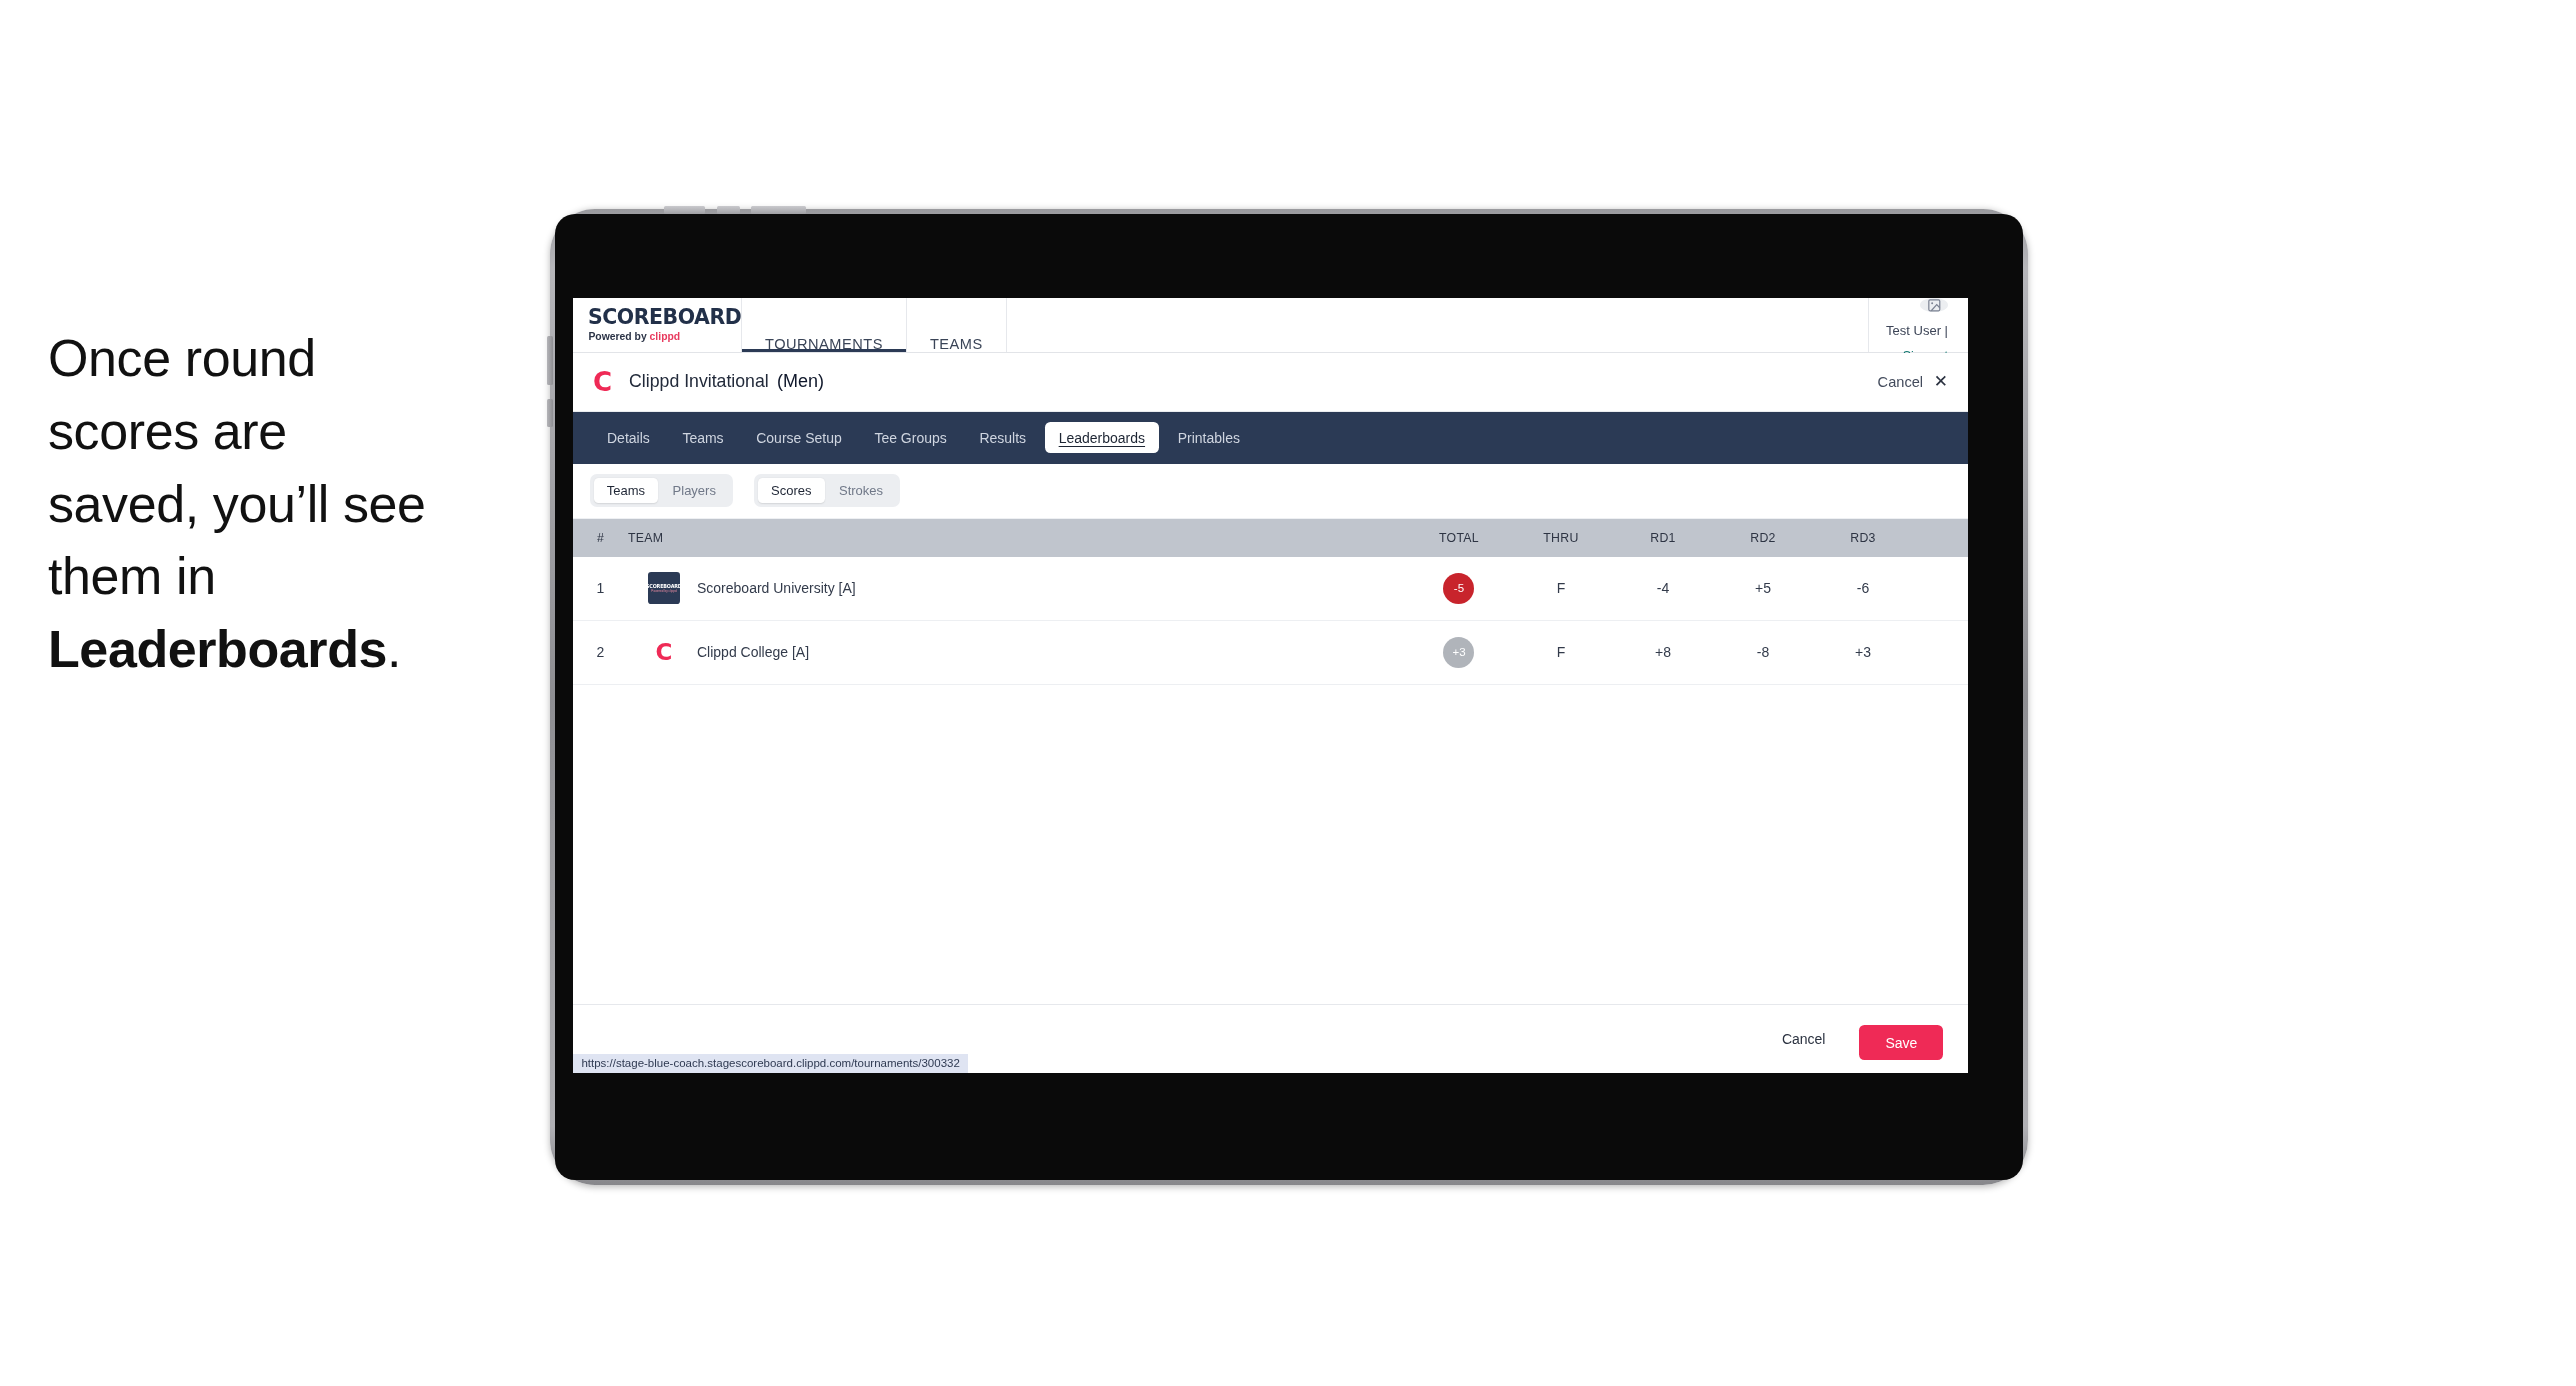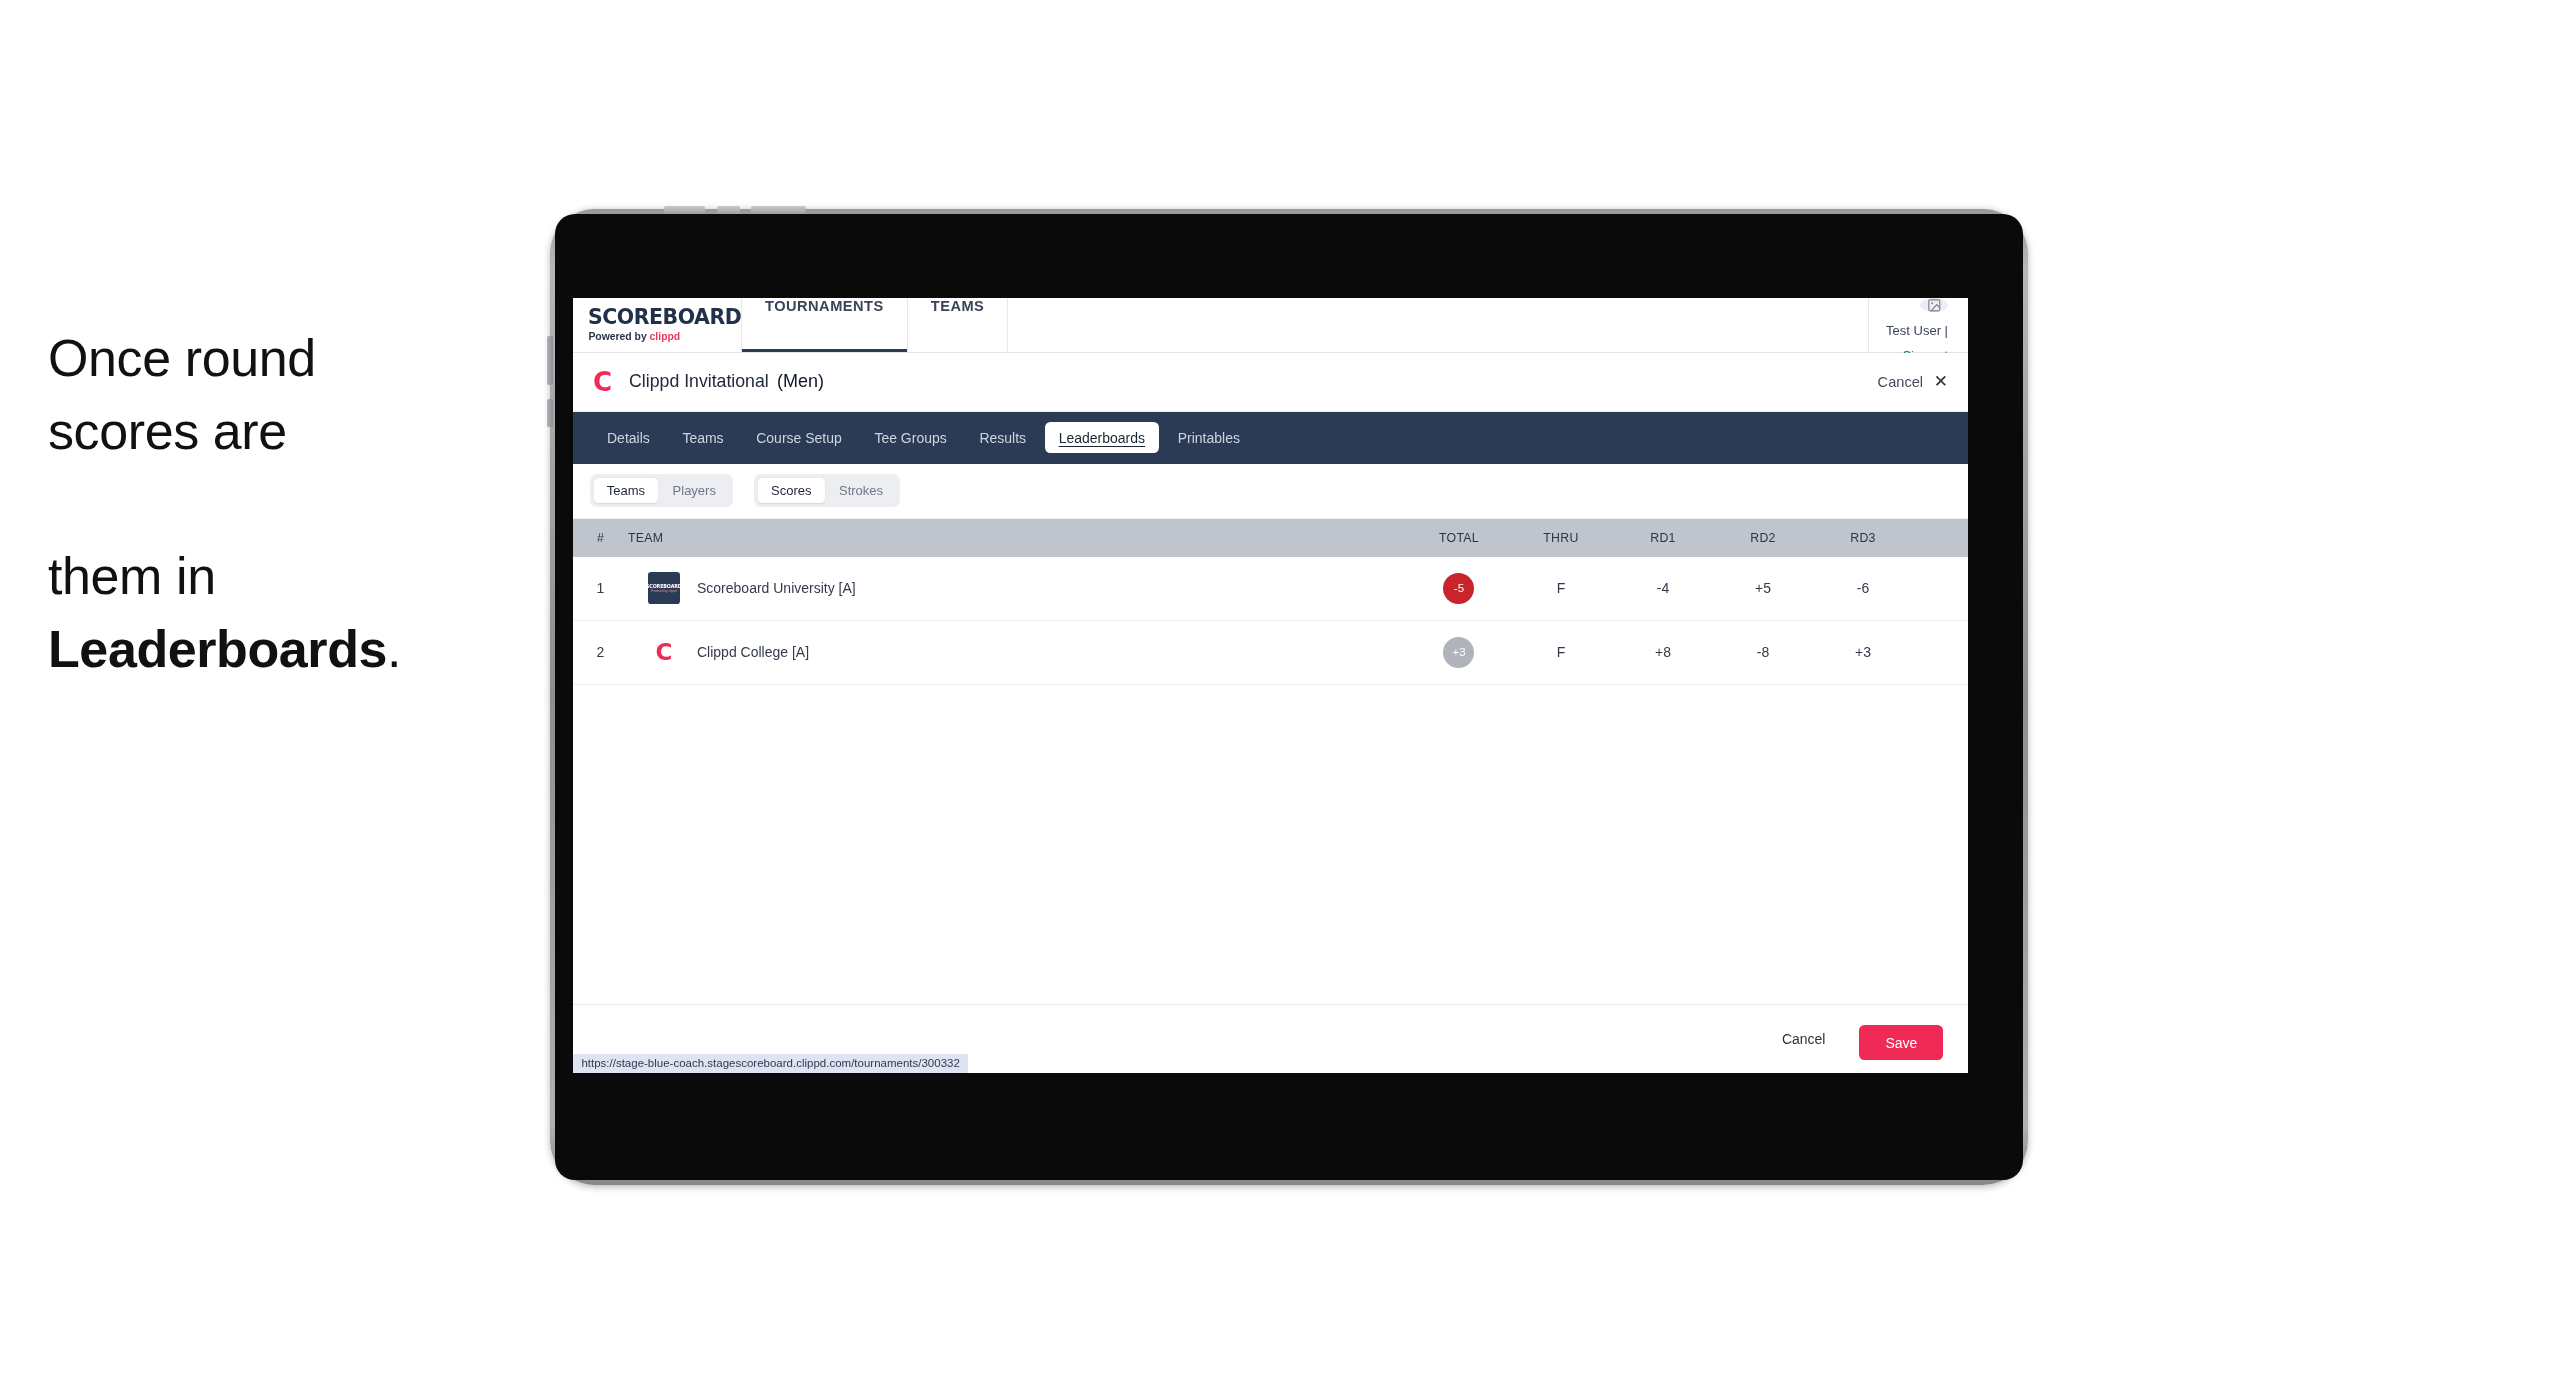--- a/index.html
+++ b/index.html
@@ -138,30 +138,29 @@
     font-size: 10.4px;
     color: #2c3447;
     font-weight: 600;
     line-height: 1;
   }
   .brand-sub .accent { color: #e8republic; }
   .brand-sub .accent { color: #e83a5e; font-weight: 700; }
 
   .toptab {
     display: flex;
-    align-items: flex-start;
+    align-items: flex-end;
     padding: 0 23px;
     font-size: 14.6px;
     letter-spacing: 0.5px;
     color: #3a4457;
     border-right: 0.8px solid #e6e8ec;
     cursor: pointer;
     position: relative;
     white-space: nowrap;
-    font-weight: bold;
   }
   .toptab.active::after {
     content: "";
     position: absolute;
     left: 0; right: 0; bottom: 0;
     height: 3.1px;
     background: #2b3a55;
   }
   .topbar-spacer { flex: 1 1 auto; border-right: 0.8px solid #e6e8ec; }
 
@@ -377,21 +376,21 @@
     white-space: nowrap;
     font-family: "Liberation Sans", sans-serif;
   }
 </style>
 </head>
 <body>
 
 <div class="caption">
   <span>Once round</span><br>
   <span>scores are</span><br>
-  <br>
+  <span>saved, you’ll see</span><br>
   <span>them in </span><b>Leaderboards</b><span>.</span>
 </div>
 
 <div class="tablet">
   <div class="tablet-outer"></div>
   <div class="edge-btn b1"></div>
   <div class="edge-btn b2"></div>
   <div class="edge-btn b3"></div>
   <div class="side-btn v1"></div>
   <div class="side-btn v2"></div>

